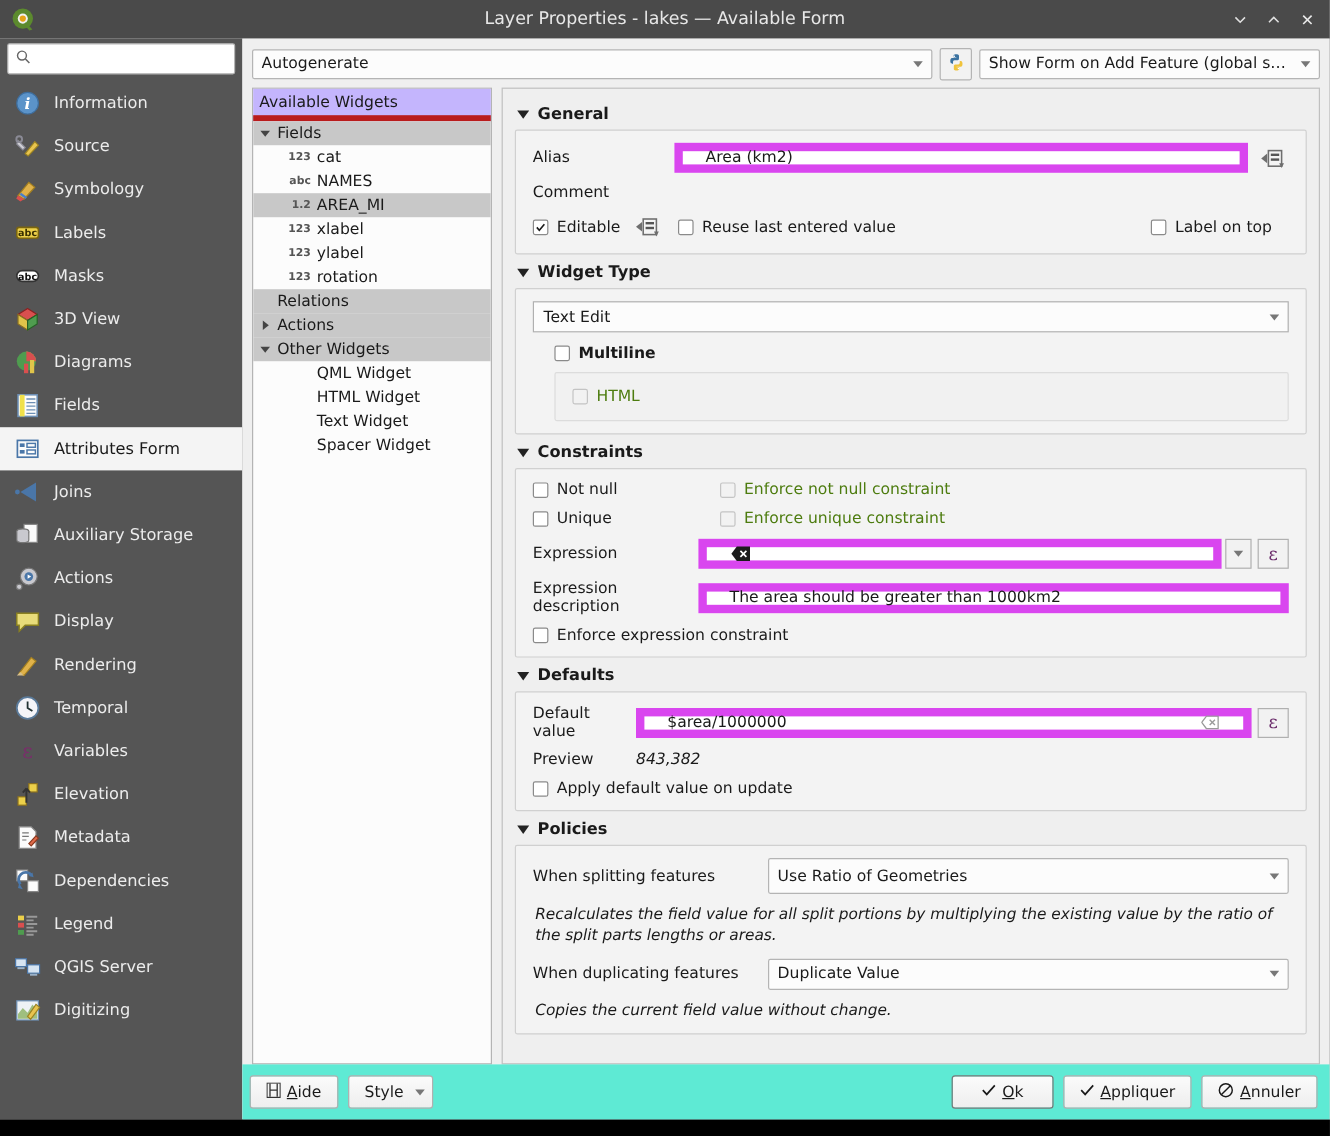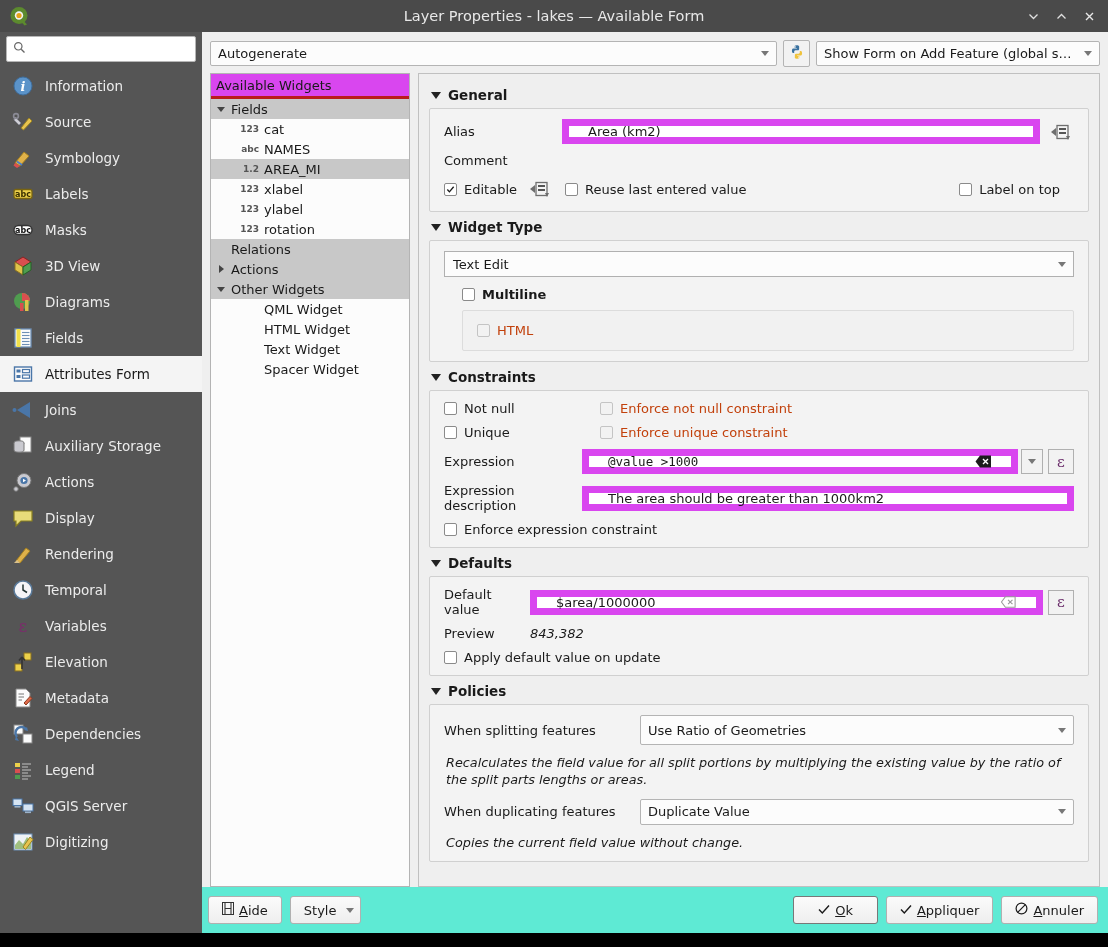--- a/index.html
+++ b/index.html
@@ -119,22 +119,22 @@
   
   .tree-pane {
     width: 200px; min-width: 200px;
     background: #fcfcfc;
     border: 1px solid #b4b4b4;
     display: flex; flex-direction: column;
     box-sizing: border-box;
   }
   .tree-header {
     height: 22px; min-height: 22px;
-    background: #d946ef;
-    border-bottom: 3px solid #b91c1c;
+    background: #c4b5fd;
+    border-bottom: 5px solid #b91c1c;
     display: flex; align-items: center;
     padding-left: 5px; font-size: 13px;
   }
   .tree-body { flex: 1; overflow: hidden; padding-top: 0; }
   .tnode {
     height: 20px; display: flex; align-items: center;
     font-size: 13px; cursor: default; white-space: nowrap;
   }
   .tnode.grp { background: #c8c8c8; }
   .tnode.sel { background: #c8c8c8; }
@@ -193,21 +193,21 @@
     border: 1px solid #8a8a8a; background: #fff;
     border-radius: 2px; box-sizing: border-box;
     display: flex; align-items: center; justify-content: center;
     margin-right: 7px;
   }
   .cbx.off-dis { border-color: #c4c4c4; background: #f2f2f2; }
   .cbx .tick {
     width: 9px; height: 9px;
   }
   .cklabel { font-size: 13px; }
-  .cklabel.dis { color: #c2410c; text-align: center; }
+  .cklabel.dis { color: #4d7c0f; text-align: center; }
   .cbrow { display: flex; align-items: center; }
   .wt-combo {
     height: 26px; box-sizing: border-box;
     background: #fcfcfc; border: 1px solid #b0b0b0;
     display: flex; align-items: center; padding: 0 4px 0 8px;
     font-size: 13px; margin-bottom: 10px;
   }
   .sub-box {
     border: 1px solid #dcdcdc; background: #f1f1f1;
     padding: 12px 14px; margin: 8px 0 0 18px; border-radius: 2px;
@@ -788,21 +788,20 @@
                   <span class="cklabel">Unique</span>
                 </div>
                 <div class="cbrow">
                   <span class="cbx off-dis"></span>
                   <span class="cklabel dis">Enforce unique constraint</span>
                 </div>
               </div>
               <div class="row">
                 <div class="lbl-w" style="width:138px;min-width:138px;">Expression</div>
                 <div class="field mono">
-                  <span class="expr-wrap">@value &gt;1000</span>
                   <span class="clear-btn">
                     <svg width="17" height="13" viewBox="0 0 17 13">
                       <path d="M5 0.5 H16 V12.5 H5 L0.5 6.5 Z" fill="#1c1c1c"></path>
                       <path d="M8 4 L13 9 M13 4 L8 9" stroke="#fff" stroke-width="1.4"></path>
                     </svg>
                   </span>
                 </div>
                 <div class="small-dd">
                   <span class="arrow-dn" style="margin:0;"></span>
                 </div>

